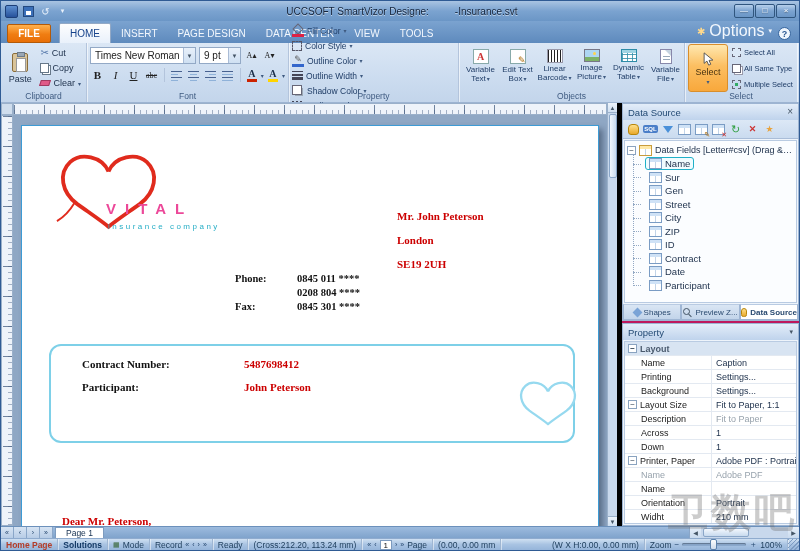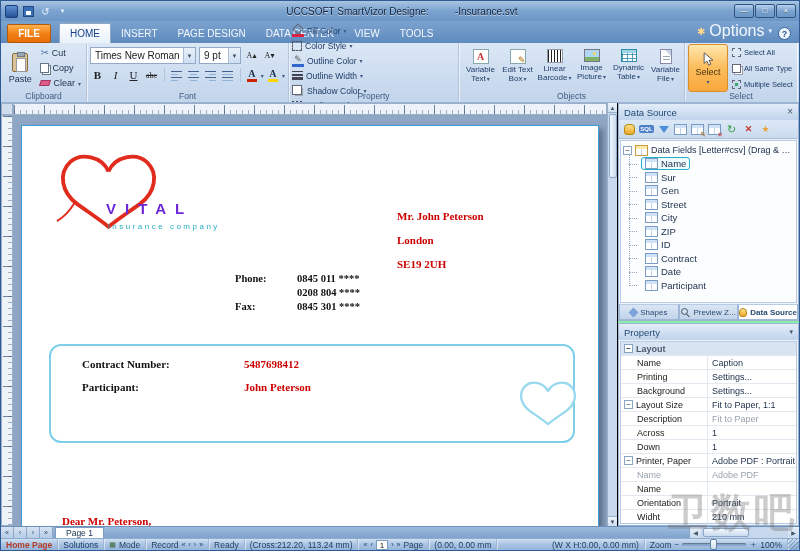--- a/index.html
+++ b/index.html
@@ -116,35 +116,35 @@
   .corner{position:absolute;left:0;top:0;width:12px;height:12px;background:#cfdded;border:1px solid #9ab0ca}
   .ruler-top{position:absolute;left:12px;top:0;right:10px;height:12px;background:#eef3fa;border:1px solid #9ab0ca;background-image:repeating-linear-gradient(90deg,rgba(70,95,130,.75) 0 1px,transparent 1px 30px),repeating-linear-gradient(90deg,rgba(110,130,160,.6) 0 1px,transparent 1px 6px);background-size:100% 9px,100% 4px;background-position:left bottom,left bottom;background-repeat:no-repeat}
   .ruler-left{position:absolute;left:0;top:12px;width:12px;bottom:0;background:#eef3fa;border:1px solid #9ab0ca;background-image:repeating-linear-gradient(180deg,rgba(70,95,130,.75) 0 1px,transparent 1px 30px),repeating-linear-gradient(180deg,rgba(110,130,160,.6) 0 1px,transparent 1px 6px);background-size:9px 100%,4px 100%;background-position:right top;background-repeat:no-repeat}
   .vscroll{position:absolute;right:0;top:0;width:10px;bottom:0;background:#c8d8ec;border-left:1px solid #9ab0ca;display:flex;flex-direction:column;align-items:center}
   .vs-arrow{width:10px;height:10px;font-size:6px;color:#456;display:flex;align-items:center;justify-content:center;background:linear-gradient(#eef4fb,#cfdff1);border-bottom:1px solid #9ab0ca}
   .vs-thumb{width:8px;height:64px;margin-top:1px;background:linear-gradient(90deg,#f2f7fd,#c8daee);border:1px solid #8aa6c8;border-radius:2px}
   .vs-bottom{margin-top:auto;border-top:1px solid #9ab0ca;border-bottom:none}
 
   .page{position:absolute;left:20px;top:22px;width:578px;bottom:-6px;background:#fff;border:1px solid #3d9bd5;box-shadow:4px 4px 6px rgba(25,40,65,.45)}
   .logo-heart{position:absolute;left:34px;top:24px}
-  .vital{position:absolute;left:84px;top:74px;font-weight:bold;font-size:15px;letter-spacing:9px;color:#6d28d9}
+  .vital{position:absolute;left:84px;top:74px;font-weight:bold;font-size:15px;letter-spacing:9px;color:#ec4899}
   .insco{position:absolute;left:86px;top:96px;font-size:8px;letter-spacing:2.5px;color:#27aec6}
   .recipient{position:absolute;left:375px;top:78px;font:700 11px "Liberation Serif",serif;color:#c00;line-height:24px}
   .sender{position:absolute;left:42px;top:146px;font:700 10.5px "Liberation Serif",serif;color:#111;line-height:14px}
   .phones{position:absolute;left:213px;top:146px;font:700 10.5px "Liberation Serif",serif;color:#111;line-height:14px;display:grid;grid-template-columns:62px auto}
   .info-box{position:absolute;left:27px;top:218px;width:526px;height:99px;border:2px solid #7ed0e8;border-radius:12px}
   .box-heart{position:absolute;left:466px;top:28px}
   .brow{position:absolute;left:31px;font:700 11px "Liberation Serif",serif;color:#111;white-space:nowrap}
   .brow .lbl{display:inline-block;width:162px}
   .brow .val{color:#c00}
   .brow.r1{top:12px}.brow.r2{top:35px}.brow.r3{top:58px}
   .salutation{position:absolute;left:40px;top:389px;font:700 11px "Liberation Serif",serif;color:#c00}
 
   
-  .right{width:182px;flex:0 0 auto;display:flex;flex-direction:column;background:#86efac;border-left:1px solid #000000}
+  .right{width:182px;flex:0 0 auto;display:flex;flex-direction:column;background:#be185d;border-left:5px solid #000000}
   .panel{display:flex;flex-direction:column;border:1px solid #9db4d2;background:#eef4fb}
   .ds-panel{height:218px;flex:0 0 auto}
   .prop-panel{flex:1;margin-top:2px;min-height:0}
   .panel-header{height:16px;background:linear-gradient(#e3edf9,#bfd3ec);display:flex;align-items:center;padding:0 5px;font-size:9.5px;color:#234a74;flex:0 0 auto}
   .ph-close{margin-left:auto;font-size:10px;line-height:10px;color:#456;cursor:default}
   .ph-arr{margin-left:auto;font-size:7px;color:#456}
   .ds-toolbar{height:19px;background:linear-gradient(#dce8f6,#cadbef);border-bottom:1px solid #a9bdd8;display:flex;align-items:center;gap:2px;padding:0 3px;flex:0 0 auto}
   .dsic{width:15px;height:14px;display:flex;align-items:center;justify-content:center}
   .ic-db{width:11px;height:11px;background:linear-gradient(#ffe08a,#e9a92c);border:1px solid #b8860b;border-radius:4px 4px 3px 3px}
   .ic-db.sm{width:8px;height:9px}
@@ -194,21 +194,21 @@
   .pb-fill{flex:1}
   .hscroll{width:110px;display:flex;align-items:stretch;border-left:1px solid #8aa6c8}
   .hs-arrow{width:11px;display:flex;align-items:center;justify-content:center;font-size:6px;color:#456;background:linear-gradient(#e7f0fa,#c9daee)}
   .hs-track{flex:1;background:#c8d8ec;position:relative}
   .hs-thumb{position:absolute;left:2px;top:1px;bottom:1px;width:46px;background:linear-gradient(#f2f7fd,#c8daee);border:1px solid #8aa6c8;border-radius:2px}
 
   
   .statusbar{height:12px;background:linear-gradient(#cfe0f2,#a8c3e2 50%,#96b5da);display:flex;align-items:stretch;font-size:8.5px;color:#21415f;flex:0 0 auto;border-top:1px solid #8fabce}
   .seg{display:flex;align-items:center;gap:3px;padding:0 5px;border-right:1px solid #9fb6d2;box-shadow:1px 0 0 rgba(255,255,255,.5);white-space:nowrap}
   .seg.home{color:#b43c28;font-weight:bold}
-  .seg.sol{font-weight:normal;color:#143a66}
+  .seg.sol{font-weight:bold;color:#143a66}
   .micon{font-size:7px;color:#3d6a3d}
   .navic{font-size:7px;color:#24466e}
   .pgbox{background:#fff;border:1px solid #7d9bbf;padding:0 3px;height:10px;line-height:9px;font-size:8px;color:#111}
   .sb-spacer{flex:1}
   .ztrack{width:64px;height:3px;background:#8aa8cc;border-radius:2px;position:relative;box-shadow:inset 0 1px 1px rgba(0,0,0,.3)}
   .zthumb{position:absolute;left:28px;top:-4px;width:7px;height:11px;background:linear-gradient(#fdfefe,#cfdcec);border:1px solid #5c82ac;border-radius:2px}
   .zsign{font-size:8px;color:#24466e}
   .grip{width:11px;background:repeating-linear-gradient(135deg,#7d9cc2 0 1px,transparent 1px 3px)}
 
   .watermark{position:absolute;right:2px;bottom:10px;font-size:40px;font-weight:bold;letter-spacing:3px;color:rgba(110,110,110,.35);z-index:40;pointer-events:none}

